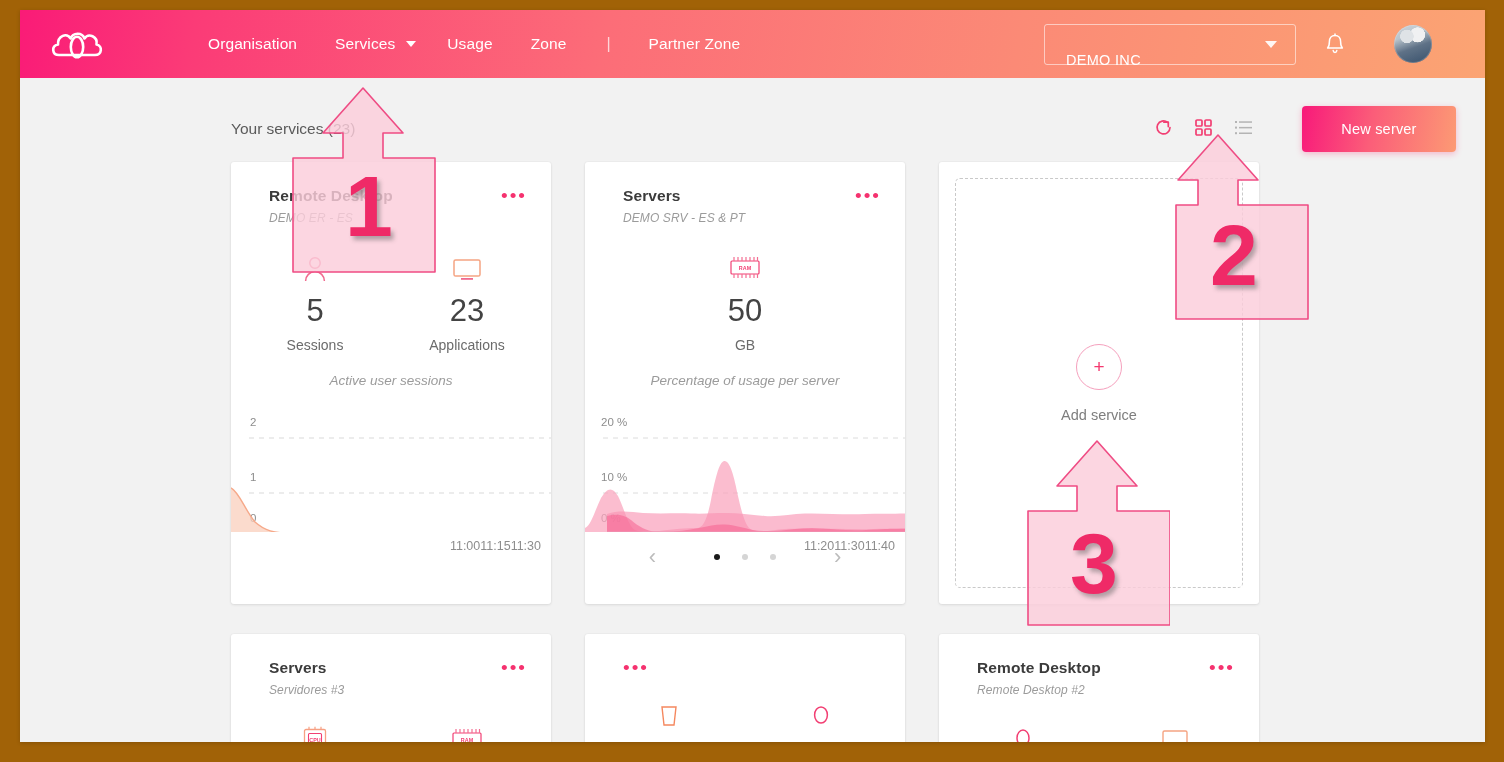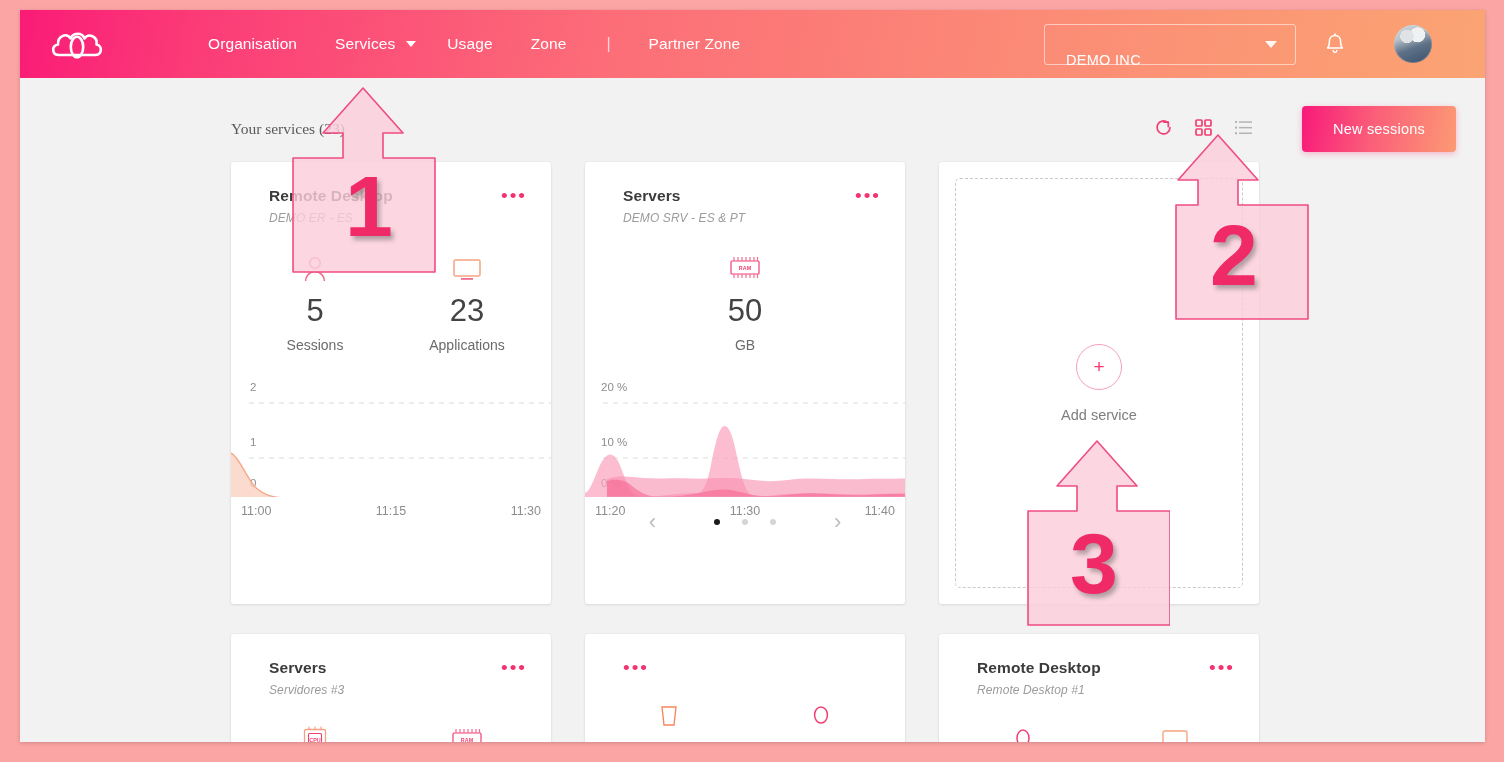--- a/index.html
+++ b/index.html
@@ -5,21 +5,21 @@
   * { box-sizing: border-box; margin: 0; padding: 0; }
   html, body {
     width: 1504px; height: 762px;
     background: #ffffff;
     font-family: "Liberation Sans", sans-serif;
     overflow: hidden;
   }
   #root {
     position: relative;
     width: 1504px; height: 762px;
-    background: #fca5a5;
+    background: #a16207;
   }
   
   .viewport {
     position: absolute;
     left: 20px; top: 10px;
     width: 1465px; height: 732px;
     background: #f2f2f2;
     overflow: hidden;
     box-shadow: 0 1px 4px rgba(0,0,0,0.18);
   }
@@ -62,21 +62,21 @@
     background:
       radial-gradient(circle at 34% 30%, #dfe3e6 0 18%, rgba(0,0,0,0) 19%),
       radial-gradient(circle at 62% 26%, #f0f1f2 0 20%, rgba(0,0,0,0) 21%),
       linear-gradient(160deg,#cfd6dc 0%, #b9c4cc 30%, #5f7287 58%, #37506b 100%);
     overflow:hidden; cursor:pointer; box-shadow: inset 0 0 0 1px rgba(255,255,255,.2);
   }
   
   .toolbar { position:absolute; left:0; top:68px; width:1465px; height:76px; }
   .svc-count {
     position:absolute; left: 211px; top: 42px;
-    font-size: 15.5px; color: #5a5a5a; font-family: Liberation Serif, serif;
+    font-size: 15.5px; color: #5a5a5a;
   }
   .tool-icons { position:absolute; right: 232px; top: 40px; display:flex; align-items:center; gap: 21px; }
   .tool-icon { cursor:pointer; display:flex; align-items:center; justify-content:center; }
   .newservice {
     position:absolute; right: 29px; top: 28px;
     width: 154px; height: 46px; border-radius: 4px; border:none; cursor:pointer;
     background: linear-gradient(100deg,#f8197a 0%, #fb5d79 45%, #fc9a74 100%);
     color:#fff; font-size: 14.5px; font-family:"Liberation Sans",sans-serif;
     letter-spacing:.2px; box-shadow: 0 2px 6px rgba(250,60,120,.32);
   }
@@ -96,21 +96,21 @@
   .card-sub { font-size:12px; color:#9b9b9b; font-style:italic; margin-top:6px; letter-spacing:.1px;}
   .dots { color:#f5326f; letter-spacing:2px; font-size:19px; line-height:10px; cursor:pointer; padding-top:4px;}
   .metrics { display:flex; justify-content:center; gap: 74px; margin-top: 24px; }
   .metric { text-align:center; width: 78px; }
   .metric .icon { height: 34px; display:flex; align-items:flex-end; justify-content:center; }
   .metric .val { font-size: 31px; color:#434343; margin-top: 12px; font-weight:300; line-height:1;}
   .metric .cap { font-size: 14px; color:#6b6b6b; margin-top: 11px; }
   .chart-cap { text-align:center; font-size:13.5px; color:#9b9b9b; font-style:italic; margin-top: 20px; }
   .chartbox { position:relative; margin-top: 12px; height: 132px; }
   .chartbox svg { display:block; }
-  .axis-x { display:flex; justify-content:space-between; font-size:12.5px; color:#8d8d8d; margin-top:7px; padding: 0 10px;}
+  .axis-x { display:flex; justify-content:flex-end; font-size:12.5px; color:#8d8d8d; margin-top:7px; padding: 0 10px;}
   .pager { display:flex; align-items:center; justify-content:center; gap: 0; margin-top: 14px; }
   .chev { color:#bcbcbc; font-size:22px; cursor:pointer; line-height:1; font-weight:300; }
   .dotsnav { display:flex; gap: 22px; margin: 0 58px; align-items:center;}
   .pdot { width:6px; height:6px; border-radius:50%; background:#d5d5d5; cursor:pointer; }
   .pdot.active { background:#1a1a1a; }
   
   .card.add { display:flex; align-items:center; justify-content:center; }
   .add-inner {
     width: 288px; height: 410px; border: 1px dashed #c9c9c9; border-radius: 5px;
     display:flex; flex-direction:column; align-items:center; justify-content:center; cursor:pointer;
@@ -205,21 +205,21 @@
                 <rect x="5" y="3.3" width="13" height="1.5"></rect>
               <rect x="1" y="8.6" width="2" height="2"></rect>
                 <rect x="5" y="8.9" width="13" height="1.5"></rect>
               <rect x="1" y="14.2" width="2" height="2"></rect>
                 <rect x="5" y="14.5" width="13" height="1.5"></rect>
             </g>
           </svg>
         </div>
       </div>
 
-      <button class="newservice">New sessions</button>
+      <button class="newservice">New server</button>
     </div>
 
     <div class="grid">
 
       <div class="row">
 
         <div class="card tall">
           <div class="card-head">
             <div>
               <div class="card-title">Remote Desktop</div>
@@ -244,20 +244,21 @@
                 <svg width="34" height="28" viewBox="0 0 34 28">
                   <rect x="4" y="5" width="26" height="16" rx="1.6" fill="none" stroke="#f5a482" stroke-width="1.5"></rect>
                   <rect x="11" y="23" width="12" height="1.8" fill="#f06a8e"></rect>
                 </svg>
               </div>
               <div class="val">23</div>
               <div class="cap">Applications</div>
             </div>
           </div>
 
+          <div class="chart-cap">Active user sessions</div>
 
           <div class="chartbox">
             <svg width="320" height="132" viewBox="0 0 320 132">
               <line x1="18" y1="38" x2="320" y2="38" stroke="#d9d9d9" stroke-width="1" stroke-dasharray="5 5"></line>
               <line x1="18" y1="93" x2="320" y2="93" stroke="#d9d9d9" stroke-width="1" stroke-dasharray="5 5"></line>
               <text x="19" y="26" font-size="11.5" fill="#8d8d8d" font-family="Liberation Sans, sans-serif">2</text>
               <text x="19" y="81" font-size="11.5" fill="#8d8d8d" font-family="Liberation Sans, sans-serif">1</text>
               <text x="19" y="122" font-size="11.5" fill="#8d8d8d" font-family="Liberation Sans, sans-serif">0</text>
               <path d="M0 88 C8 92 14 110 24 122 C34 131 44 133 56 133 L320 133 L320 134 L0 134 Z" fill="#f9cfbc" opacity="0.75"></path>
               <path d="M0 88 C8 92 14 110 24 122 C34 131 44 133 56 133 L320 133" fill="none" stroke="#f6a98a" stroke-width="1.4"></path>
@@ -302,20 +303,21 @@
                       <path d="M27 21 L27 25"></path>
                       <path d="M30.5 21 L30.5 25"></path>
                   </g>
                 </svg>
               </div>
               <div class="val">50</div>
               <div class="cap">GB</div>
             </div>
           </div>
 
+          <div class="chart-cap">Percentage of usage per server</div>
 
           <div class="chartbox">
             <svg width="320" height="132" viewBox="0 0 320 132">
               <line x1="18" y1="38" x2="320" y2="38" stroke="#dcdcdc" stroke-width="1" stroke-dasharray="5 5"></line>
               <line x1="18" y1="93" x2="320" y2="93" stroke="#dcdcdc" stroke-width="1" stroke-dasharray="5 5"></line>
               <text x="16" y="26" font-size="11.5" fill="#8d8d8d" font-family="Liberation Sans, sans-serif">20 %</text>
               <text x="16" y="81" font-size="11.5" fill="#8d8d8d" font-family="Liberation Sans, sans-serif">10 %</text>
               <text x="16" y="122" font-size="11.5" fill="#8d8d8d" font-family="Liberation Sans, sans-serif">0 %</text>
 
               <path d="M0 128 C6 126 10 110 16 98 C22 88 27 86 33 96 C39 108 43 126 50 130
@@ -424,21 +426,21 @@
                 </svg>
               </div>
             </div>
           </div>
         </div>
 
         <div class="card short">
           <div class="card-head">
             <div>
               <div class="card-title">Remote Desktop</div>
-              <div class="card-sub">Remote Desktop #1</div>
+              <div class="card-sub">Remote Desktop #2</div>
             </div>
             <div class="dots">•••</div>
           </div>
           <div class="metrics">
             <div class="metric">
               <div class="icon">
                 <svg width="30" height="30" viewBox="0 0 30 30">
                   <ellipse cx="15" cy="13" rx="6" ry="8" fill="none" stroke="#f23f73" stroke-width="1.5"></ellipse>
                 </svg>
               </div>

